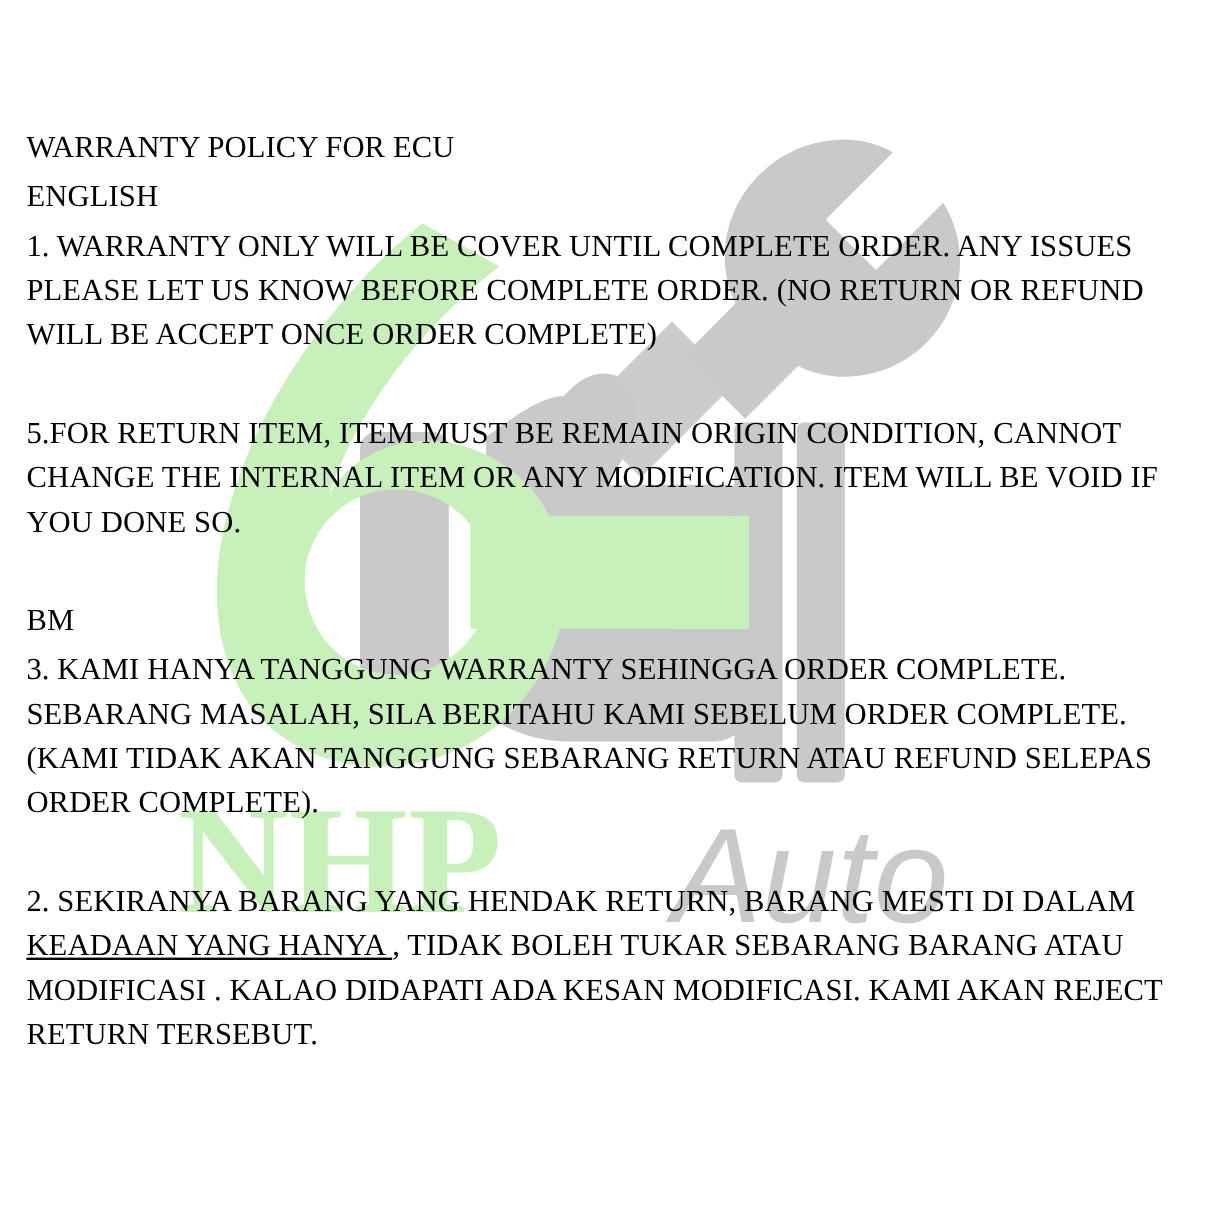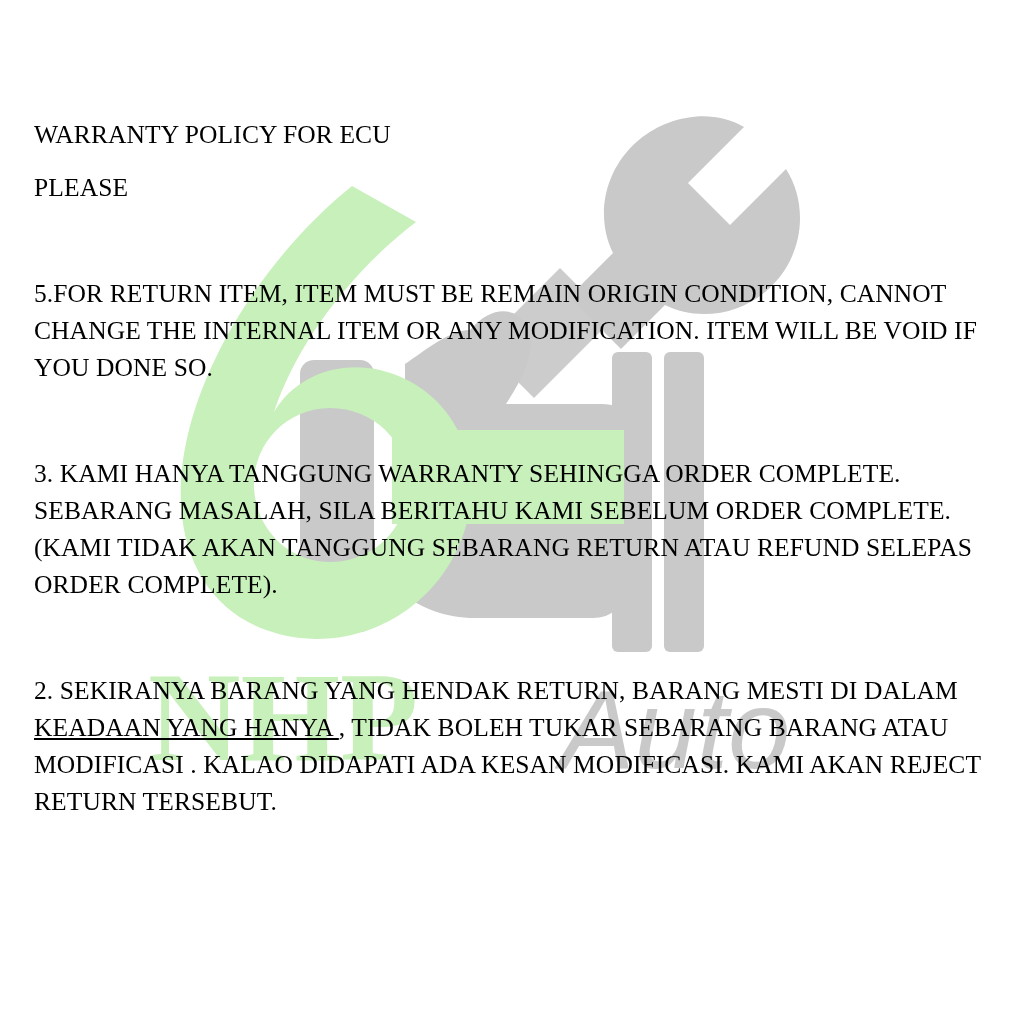--- a/index.html
+++ b/index.html
@@ -38,21 +38,21 @@
     left: 18px;
     top: 100px;
     width: 1000px;
     z-index: 3;
     color: #000000;
     font-size: 25.5px;
     line-height: 37px;
     letter-spacing: 0.1px;
   }
   .para {
-    margin: 16px;
+    margin: 4px;
     white-space: pre-wrap;
   }
   .gap {
     height: 37px;
   }
   .underline-word {
     text-decoration: underline;
   }
 </style>
 </head>
@@ -119,29 +119,31 @@
     </g>
 
     <text x="148" y="760" font-family="Liberation Serif, serif" font-size="128" font-weight="bold" fill="#c8f0bb">NHP</text>
     <text x="560" y="768" font-family="Liberation Sans, sans-serif" font-size="112" font-style="italic" fill="#c9c9c9">Auto</text>
   </svg>
 
   <div class="doc">
 
     <p class="para">WARRANTY POLICY FOR ECU</p>
 
-    <p class="para">PLEASE</p>
+    <p class="para">ENGLISH</p>
 
+    <p class="para">1. WARRANTY ONLY WILL BE COVER UNTIL COMPLETE ORDER. ANY ISSUES PLEASE LET US KNOW BEFORE COMPLETE ORDER. (NO RETURN OR REFUND WILL BE ACCEPT ONCE ORDER COMPLETE)</p>
 
     <div class="gap"></div>
 
     <p class="para">5.FOR RETURN ITEM, ITEM MUST BE REMAIN ORIGIN CONDITION, CANNOT CHANGE THE INTERNAL ITEM OR ANY MODIFICATION. ITEM WILL BE VOID IF YOU DONE SO.</p>
 
     <div class="gap"></div>
 
+    <p class="para">BM</p>
 
     <p class="para">3. KAMI HANYA TANGGUNG WARRANTY SEHINGGA ORDER COMPLETE. SEBARANG MASALAH, SILA BERITAHU KAMI SEBELUM ORDER COMPLETE. (KAMI TIDAK AKAN TANGGUNG SEBARANG RETURN ATAU REFUND SELEPAS ORDER COMPLETE).</p>
 
     <div class="gap"></div>
 
     <p class="para"><span>2. SEKIRANYA BARANG YANG HENDAK RETURN, BARANG MESTI DI DALAM </span><span class="underline-word">KEADAAN YANG HANYA </span><span>, TIDAK BOLEH TUKAR SEBARANG BARANG ATAU MODIFICASI . KALAO DIDAPATI ADA KESAN MODIFICASI. KAMI AKAN REJECT RETURN TERSEBUT.</span></p>
 
   </div>
 </div>
 

